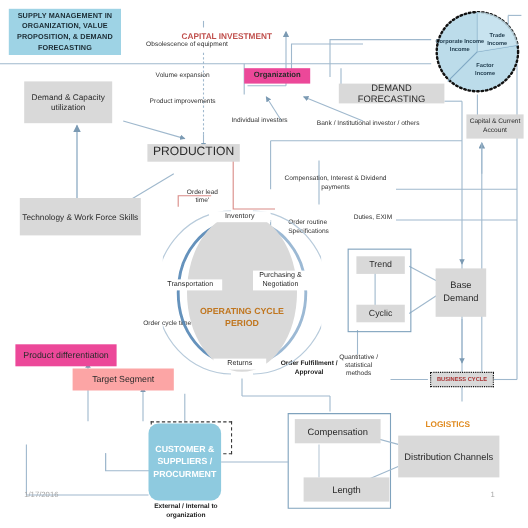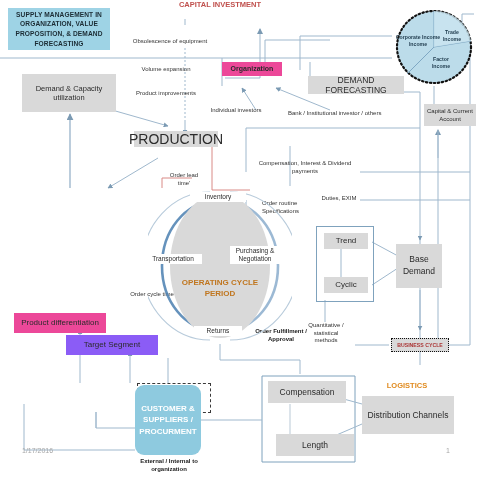--- a/index.html
+++ b/index.html
@@ -9,32 +9,32 @@
     font-family:"Liberation Sans", sans-serif;
     color:#2b2b2b;
   }
   
   .abs{position:absolute;box-sizing:border-box;}
   .lbl{position:absolute;box-sizing:border-box;font-size:6px;line-height:1.25;
        text-align:center;color:#333;white-space:normal;}
   .box{position:absolute;box-sizing:border-box;display:flex;align-items:center;
        justify-content:center;text-align:center;font-size:7.5px;line-height:1.2;}
   .grey{background:#d9d9d9;}
-  .greyd{background:#8b5cf6;}
+  .greyd{background:#fca5a5;}
   .greyl{background:#ec4899;}
   svg.ov{position:absolute;left:0;top:0;width:480px;height:480px;overflow:visible;
          pointer-events:none;}
 
   
   #title{left:8px;top:8px;width:102px;height:42px;background:#9ed3e5;
          color:#1b2b33;font-weight:bold;font-size:6.6px;letter-spacing:.1px;
          padding:3px 2px;line-height:1.45;display:flex;align-items:center;
          justify-content:center;text-align:center;}
-  #capinv{left:165px;top:0;width:110px;height:10px;color:#c0504d;
-          font-weight:bold;font-size:7.5px;text-align:center;position:absolute;}
+  #capinv{left:165px;top:28px;width:110px;height:10px;color:#c0504d;
+          font-weight:bold;font-size:7.5px;text-align:left;position:absolute;}
   #logistics{left:376px;top:381px;width:62px;color:#e08a1e;font-weight:bold;
              font-size:7.5px;text-align:center;position:absolute;}
   #datestamp{left:22px;top:447px;width:60px;color:#a6a6a6;font-size:7px;
              position:absolute;text-align:left;}
   #pageno{left:446px;top:447px;width:20px;color:#a6a6a6;font-size:7px;
           position:absolute;text-align:left;}
 
   #cycleWrap{position:absolute;left:148px;top:188px;width:144px;height:156px;}
   #cycleOval{position:absolute;left:22px;top:6px;width:100px;height:144px;
              background:#d9d9d9;border-radius:50% / 50%;}
@@ -182,22 +182,23 @@
   <div class="lbl" style="left:198px;top:107px;width:76px;">Individual investors</div>
   <div class="lbl" style="left:288px;top:110px;width:116px;text-align:left;">Bank / Institutional investor / others</div>
   <div class="lbl" style="left:248px;top:160px;width:114px;">Compensation, Interest &amp; Dividend payments</div>
   <div class="lbl" style="left:318px;top:195px;width:42px;">Duties, EXIM</div>
   <div class="lbl" style="left:164px;top:172px;width:40px;">Order lead time'</div>
   <div class="lbl" style="left:262px;top:200px;width:54px;text-align:left;">Order  routine Specifications</div>
   <div class="lbl" style="left:130px;top:291px;width:44px;">Order cycle time</div>
   <div class="lbl" style="left:248px;top:328px;width:66px;font-weight:bold;color:#1a1a1a;">Order Fulfillment / Approval</div>
   <div class="lbl" style="left:302px;top:322px;width:48px;">Quantitative / statistical methods</div>
 
-  <div class="box grey" style="left:22px;top:74px;width:94px;height:38px;">Demand &amp; Capacity utilization</div>
-  <div class="box grey" style="left:134px;top:131px;width:84px;height:16px;font-weight:normal;font-size:14px;">PRODUCTION</div>
+  <div class="box grey" style="left:22px;top:74px;width:80px;height:38px;">Demand &amp; Capacity utilization</div>
+  <div class="box grey" style="left:18px;top:180px;width:110px;height:34px;">Technology &amp; Work Force Skills</div>
+  <div class="box grey" style="left:134px;top:131px;width:84px;height:16px;font-weight:normal;font-size:11px;">PRODUCTION</div>
 
   <div class="box greyl" style="left:222px;top:62px;width:60px;height:14px;font-weight:bold;font-size:7px;">Organization</div>
   <div class="box grey" style="left:308px;top:76px;width:96px;height:18px;font-size:8.5px;">DEMAND FORECASTING</div>
   <div class="box grey" style="left:424px;top:104px;width:52px;height:22px;font-size:6px;line-height:1.35;">Capital &amp; Current Account</div>
 
   <div id="pie">
     <svg width="80" height="78" viewBox="0 0 80 78">
       <g>
         <ellipse cx="40" cy="39" rx="37" ry="36" fill="#bcdcea" stroke="#111" stroke-width="2.2" stroke-dasharray="1.4,2.6" stroke-linecap="round"></ellipse>
 

